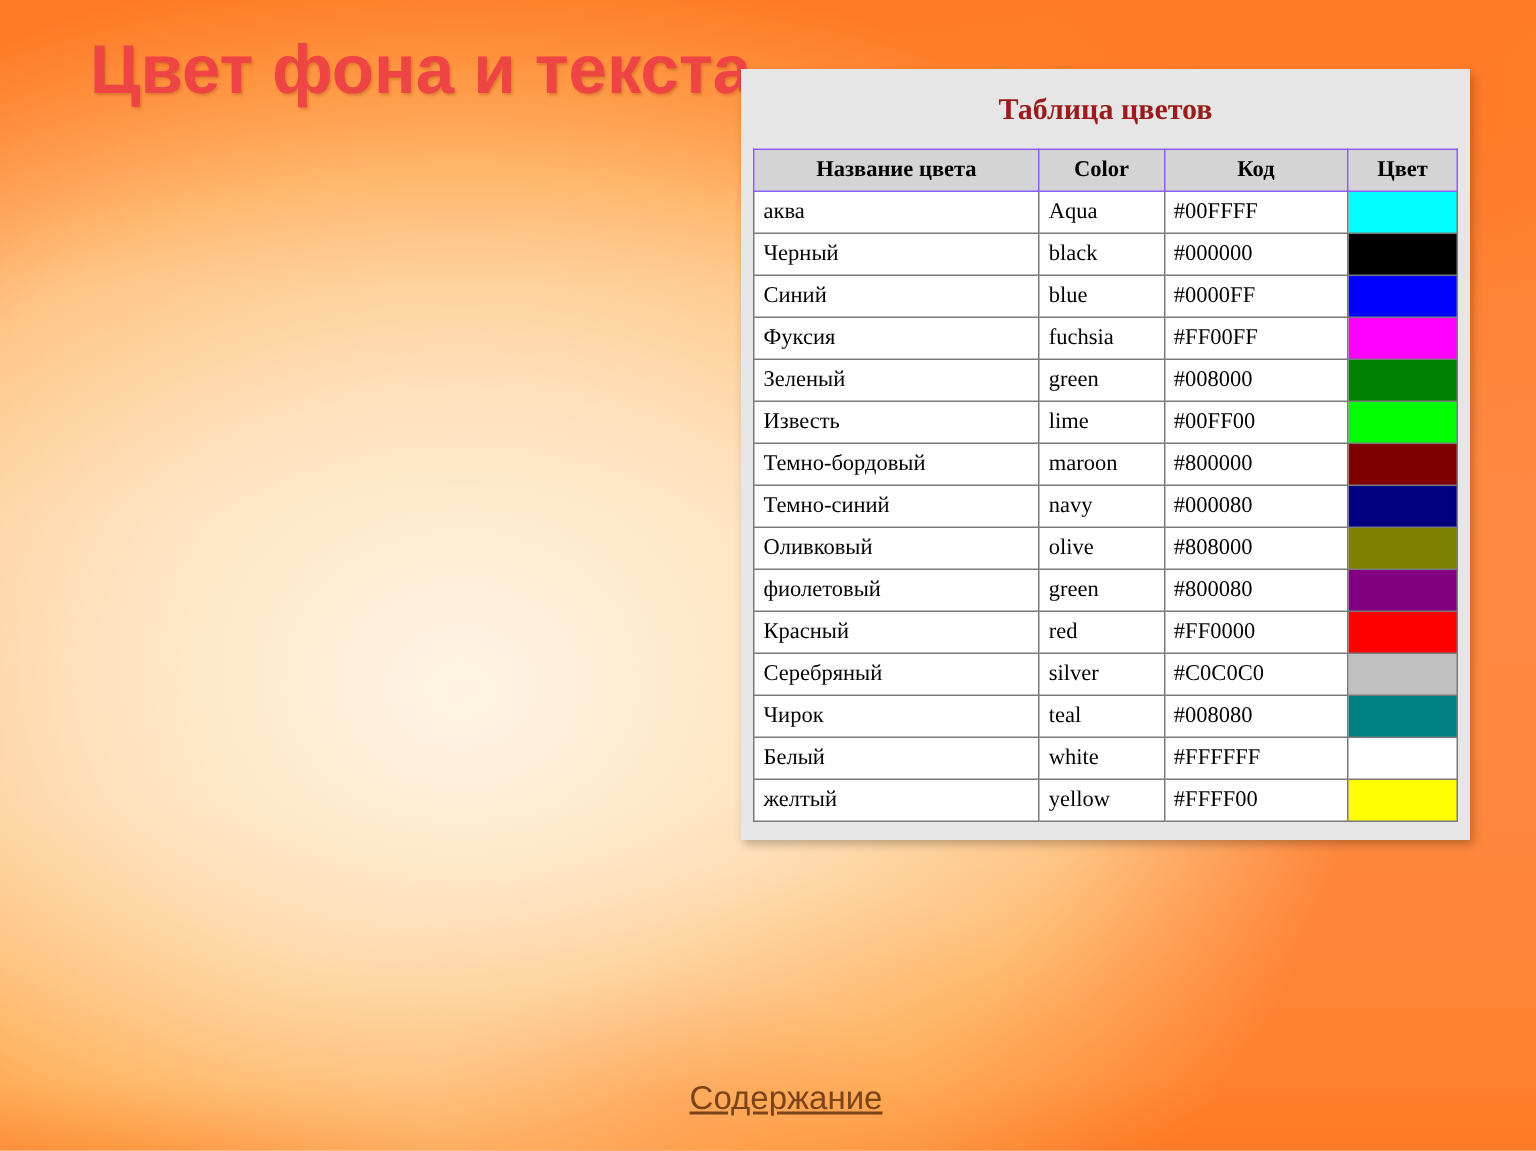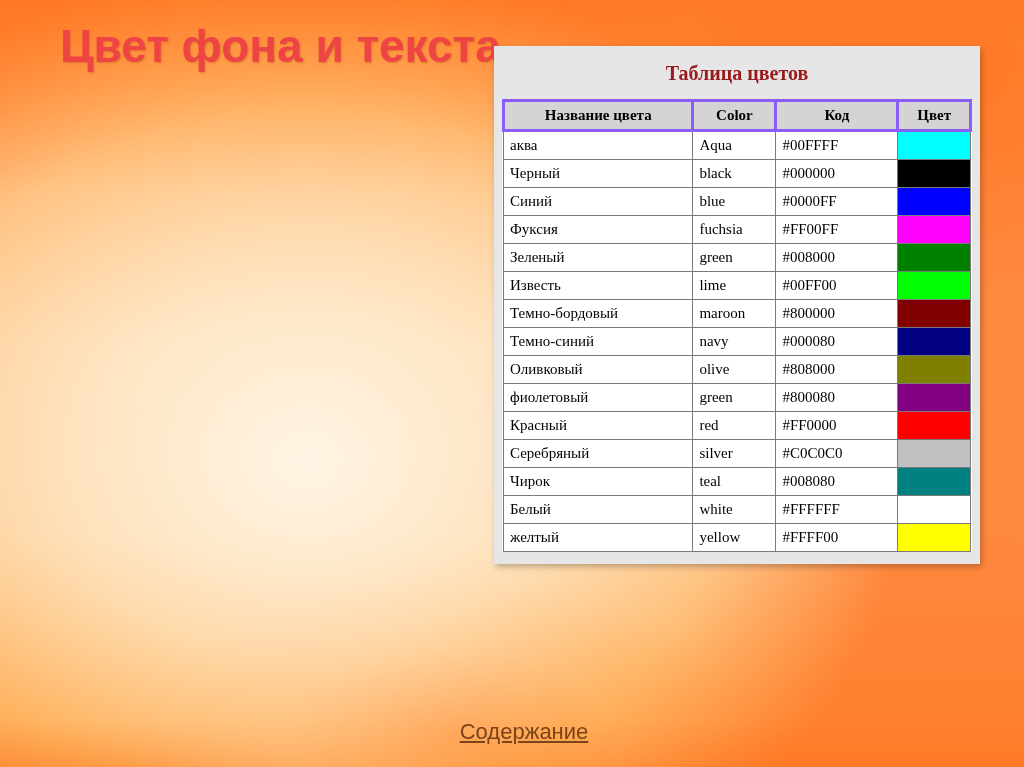--- a/index.html
+++ b/index.html
@@ -49,21 +49,21 @@
     width: 100%;
     border-collapse: collapse;
     background: #ffffff;
     font-family: "Times New Roman", serif;
   }
   table.color-table th {
     background: #d4d4d4;
     font-weight: bold;
     font-size: 15px;
     padding: 5px 4px;
-    border: 3px solid #8b5cf6;
+    border: 1px solid #8b5cf6;
     text-align: center;
   }
   table.color-table td {
     font-size: 15px;
     padding: 5px 6px;
     border: 1px solid #7a7a7a;
     height: 28px;
     vertical-align: middle;
   }
   .col-name  { width: 146px; }

